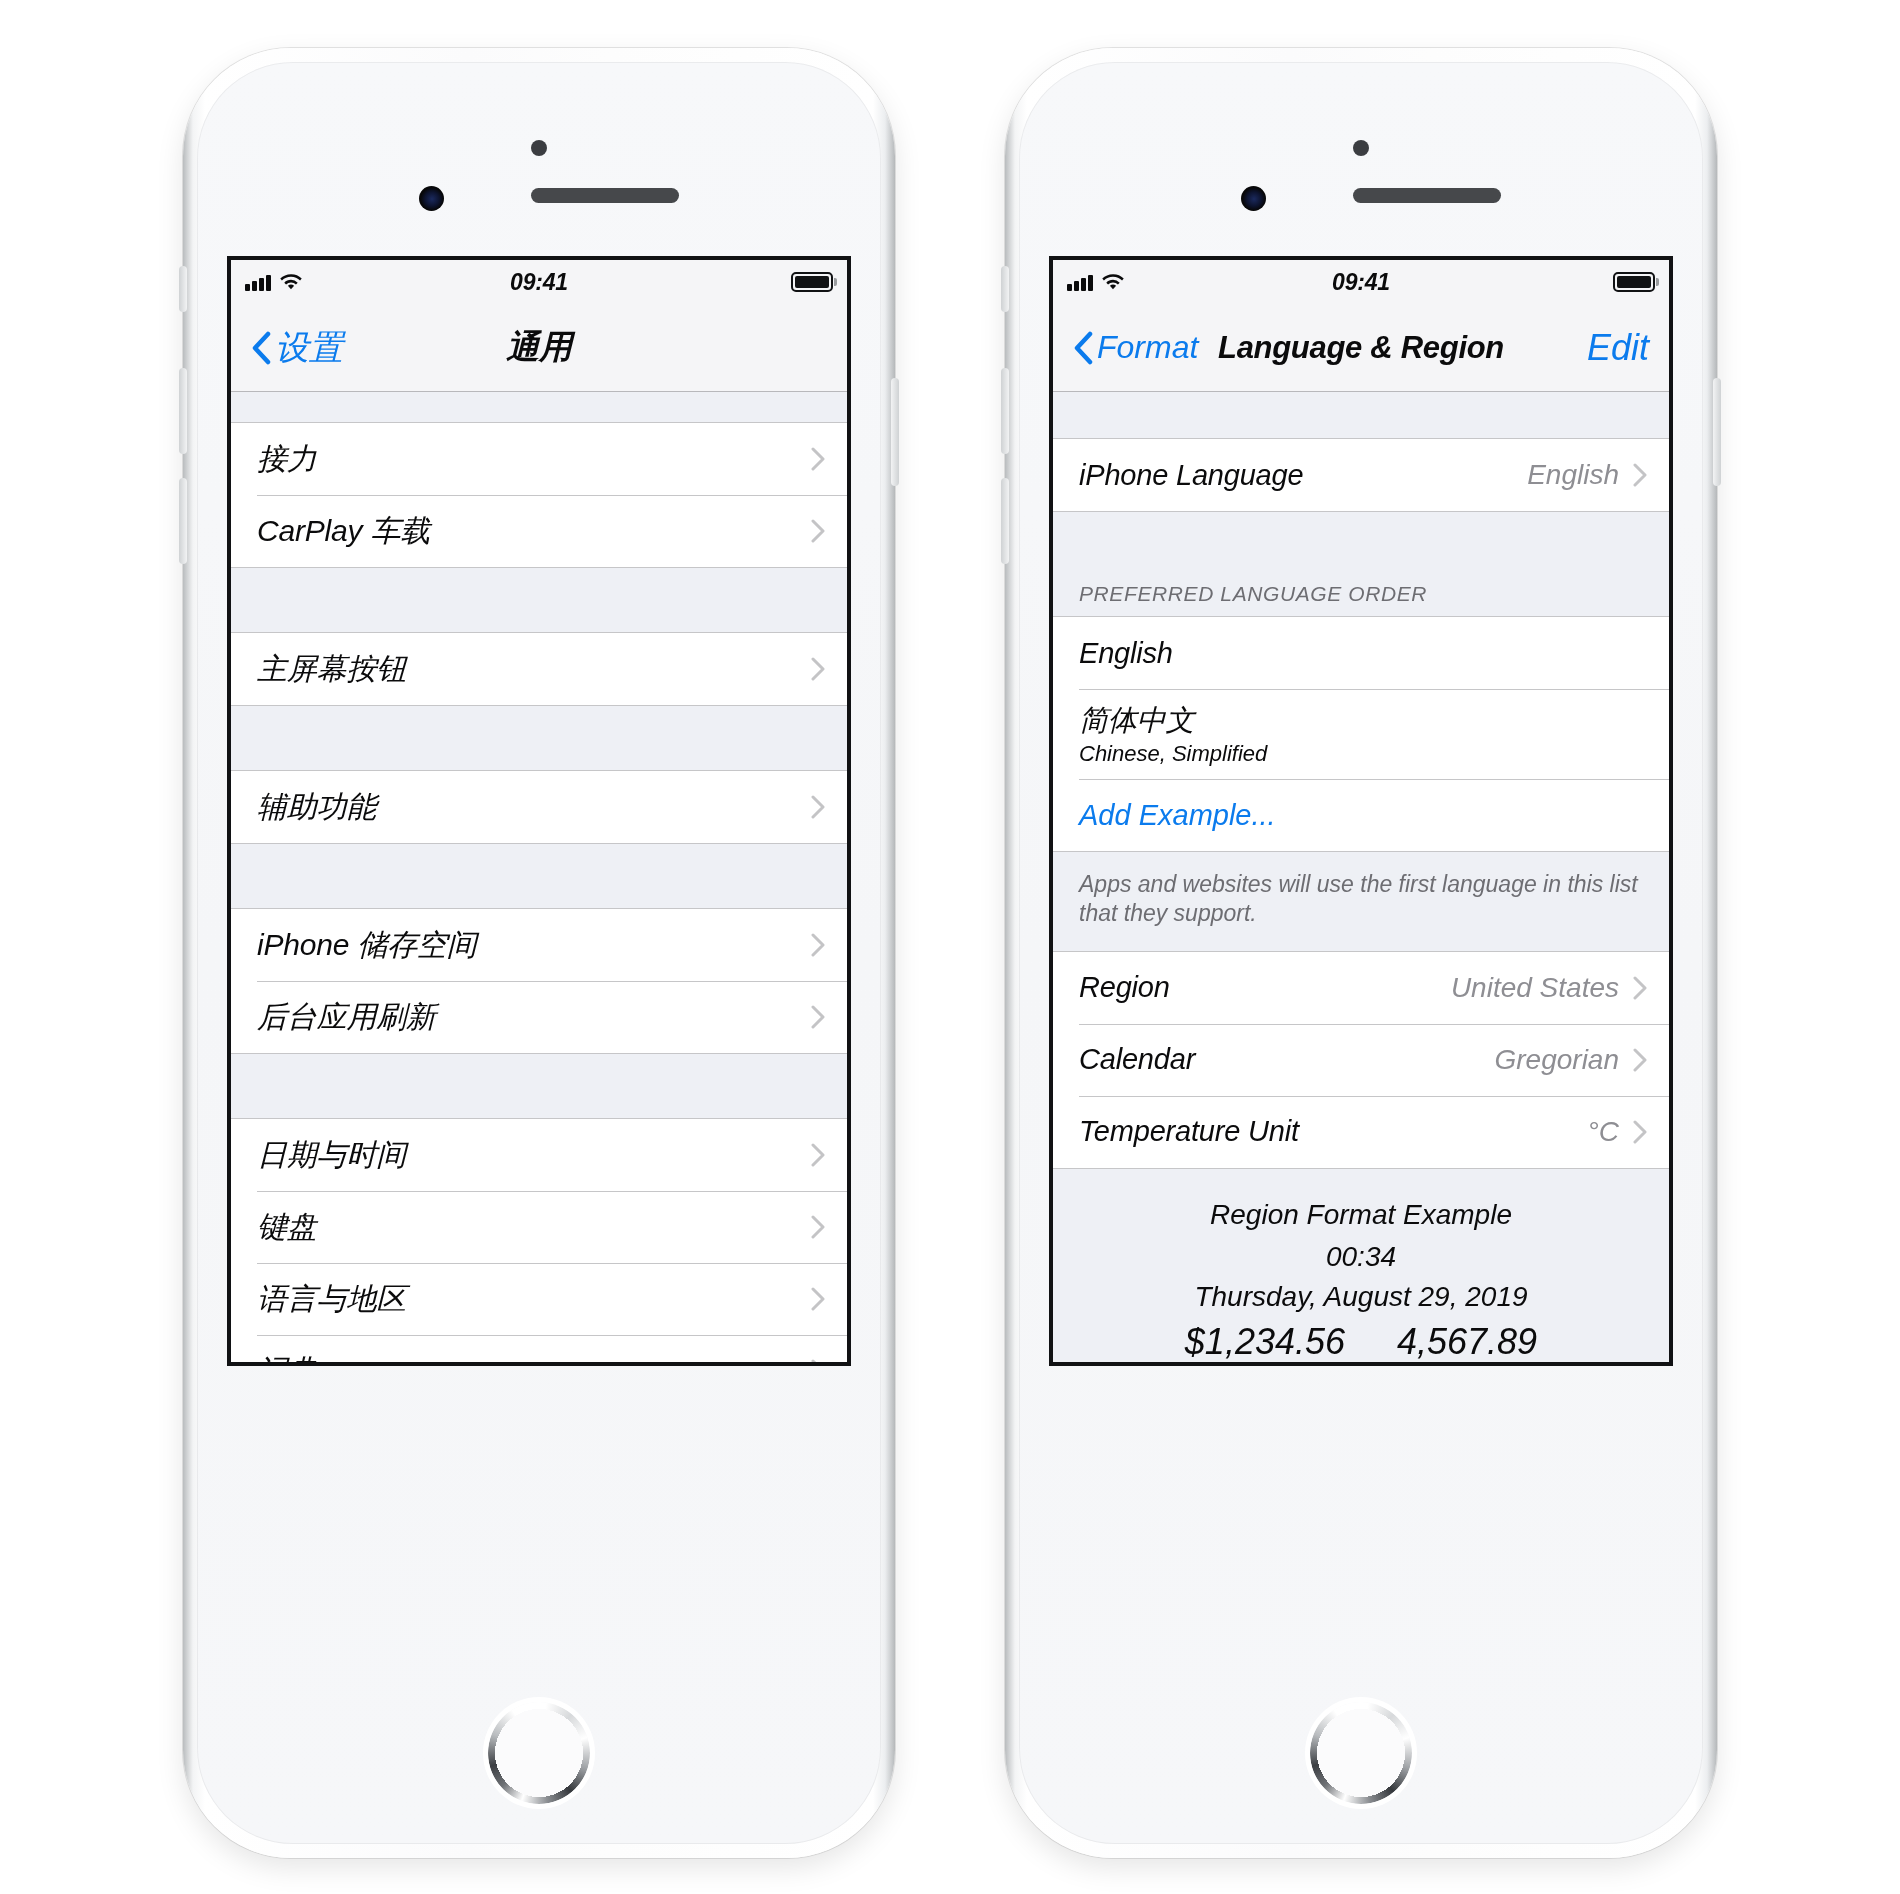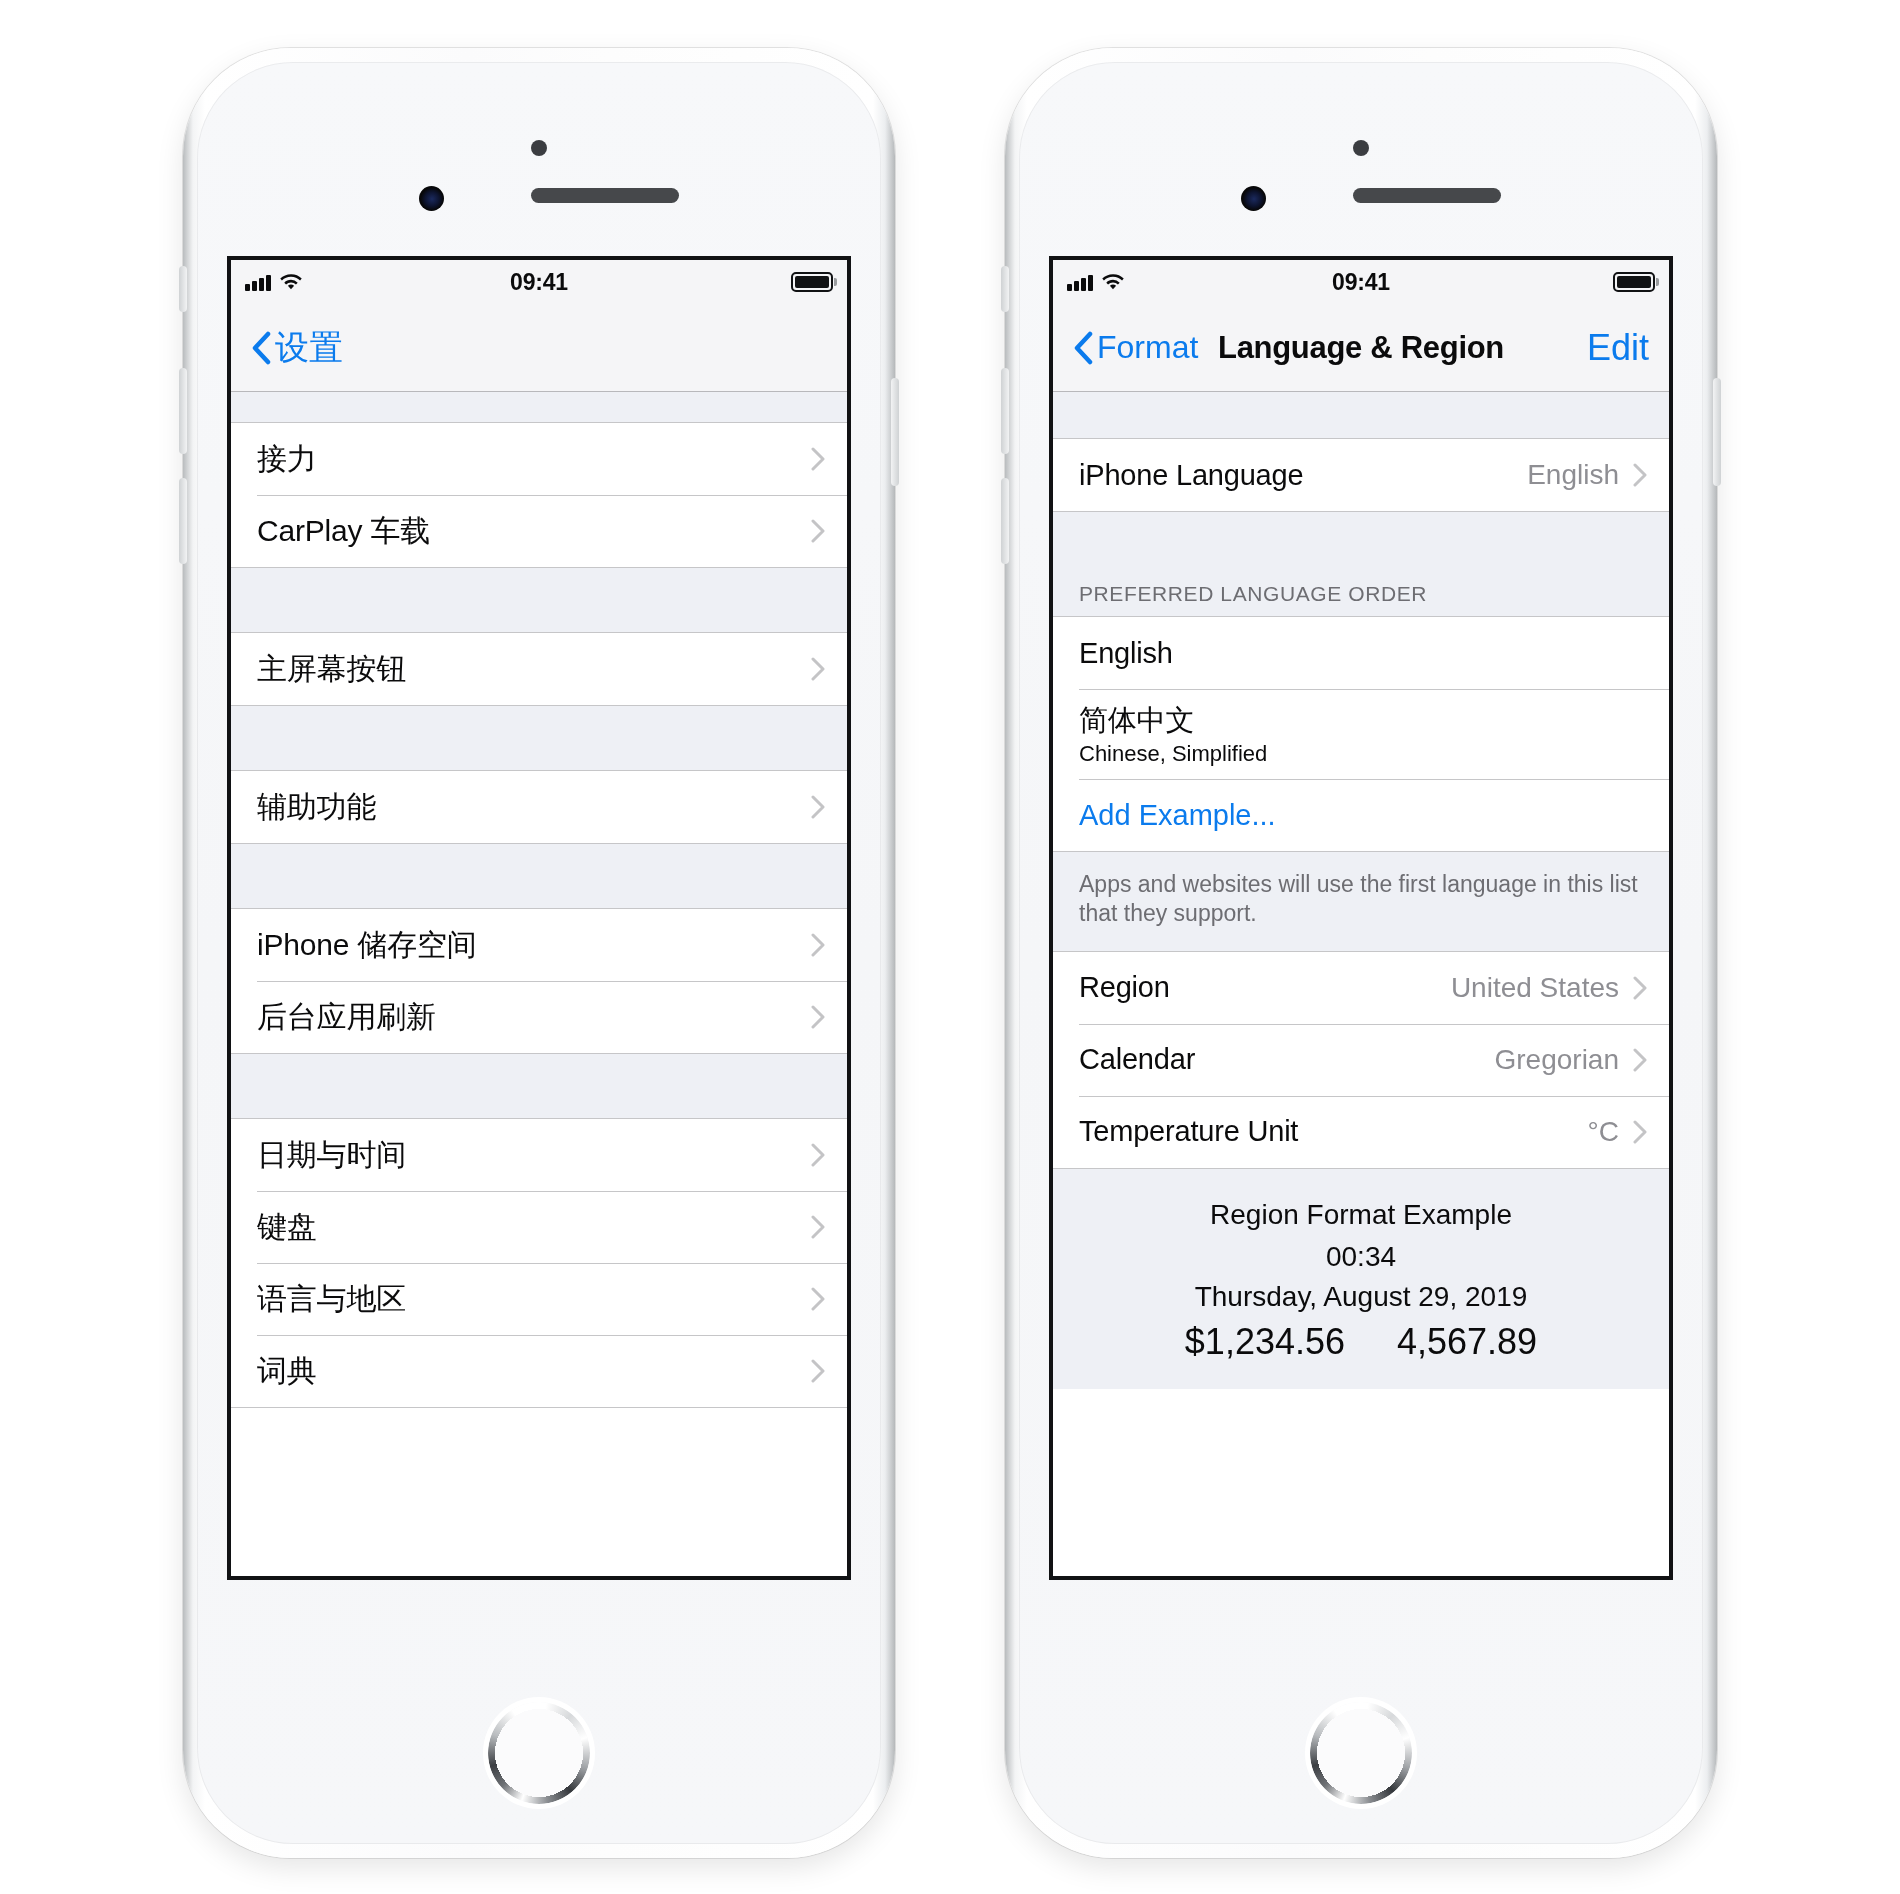--- a/index.html
+++ b/index.html
@@ -102,24 +102,25 @@
         #34373b 300deg, #8b8e92 330deg, #ffffff 360deg);
     -webkit-mask: radial-gradient(circle, transparent 0 44px, #000 44px);
             mask: radial-gradient(circle, transparent 0 44px, #000 44px);
   }
 
   
   .screen {
     position: absolute;
     left: 50%; transform: translateX(-50%);
     top: 208px;
-    width: 624px; height: 1324px;
+    width: 624px; height: 1110px;
     background: #ffffff;
     border: 4px solid #111214;
     overflow: hidden;
+    font-style: italic;
   }
   .screen-scroll { width: 100%; height: 100%; overflow: hidden; }
 
   
   .statusbar {
     height: 44px;
     background: #f5f5f7;
     display: flex; align-items: center;
     padding: 0 14px;
     position: relative;
@@ -269,20 +270,21 @@
           </div>
         </div>
 
         <div class="navbar">
           <div class="nav-back cn">
             <svg class="chev-back" viewBox="0 0 20 34">
               <polyline points="17,3 4,17 17,31" fill="none" stroke="#0b7bed" stroke-width="4.5" stroke-linecap="round" stroke-linejoin="round"></polyline>
             </svg>
             <span>设置</span>
           </div>
+          <div class="nav-title cn">通用</div>
         </div>
 
         <div class="tv">
 
           <div class="gap xs"></div>
 
           <div class="group">
             <div class="row">
               <span class="row-label cn">接力</span>
               <svg class="chev" viewBox="0 0 14 24">

